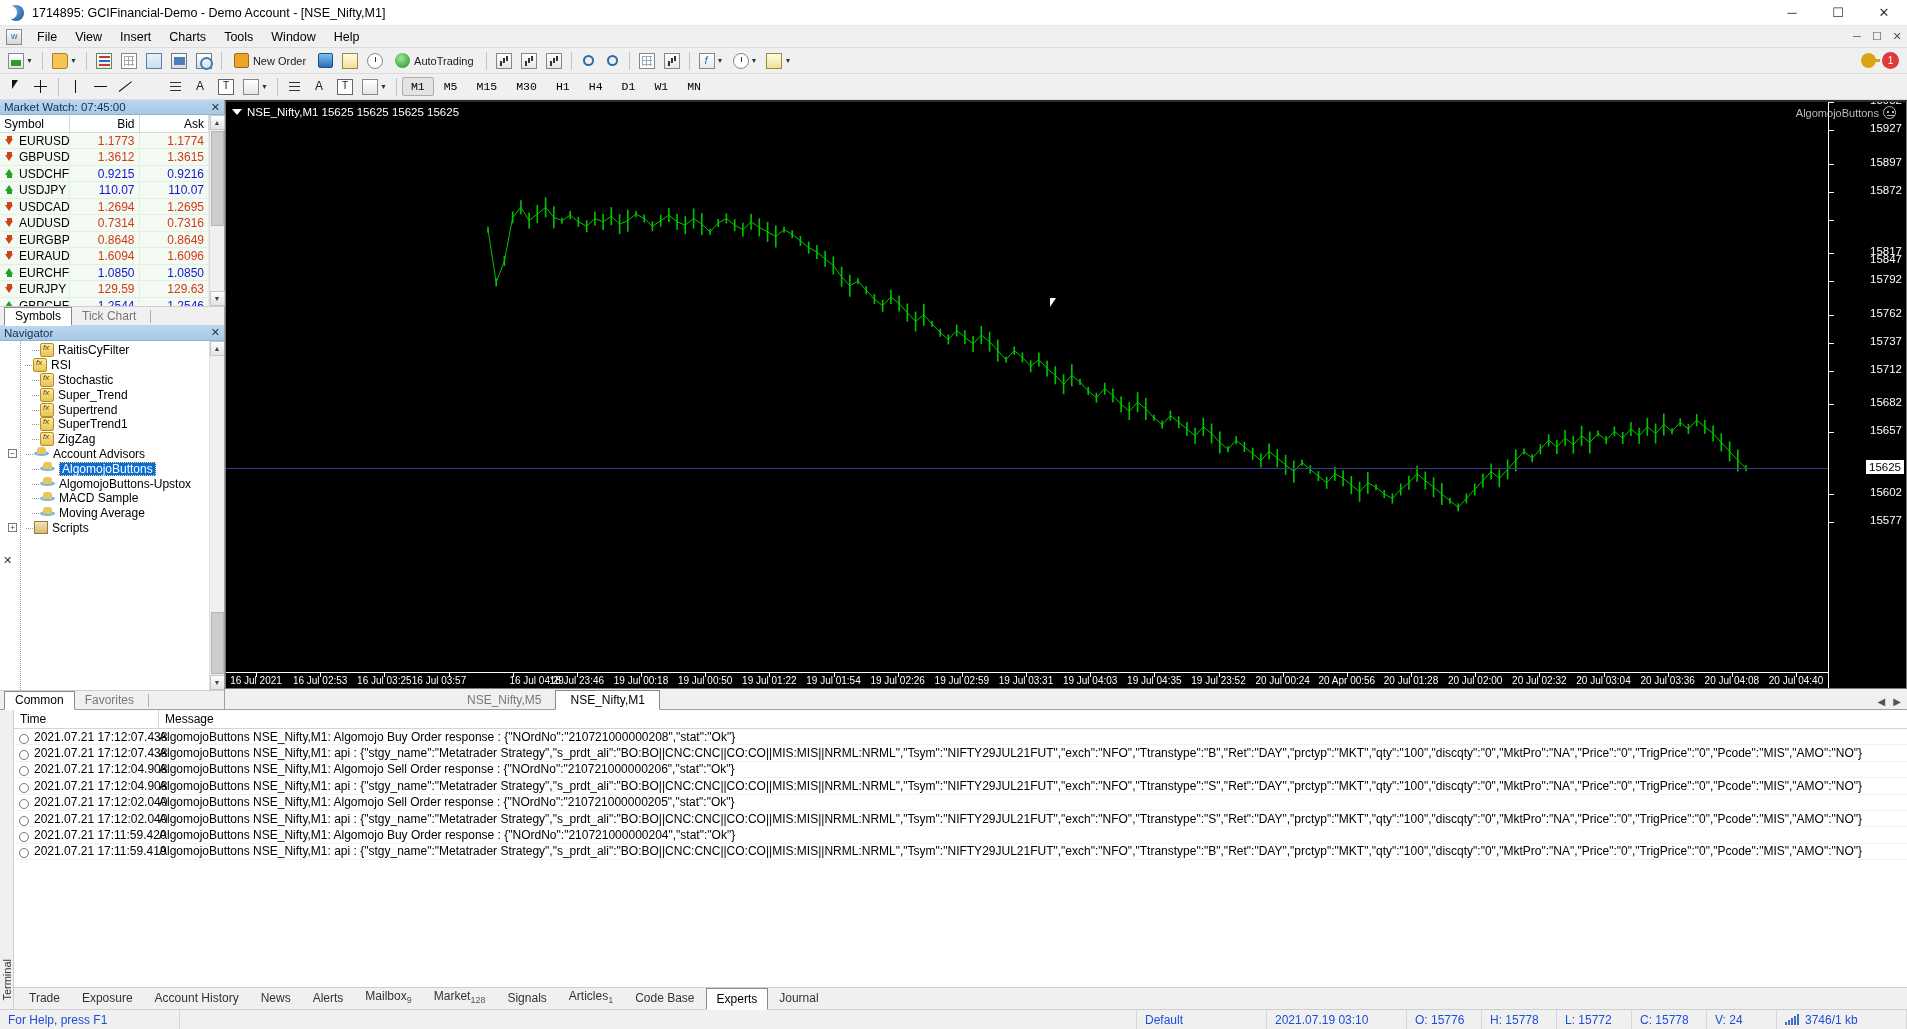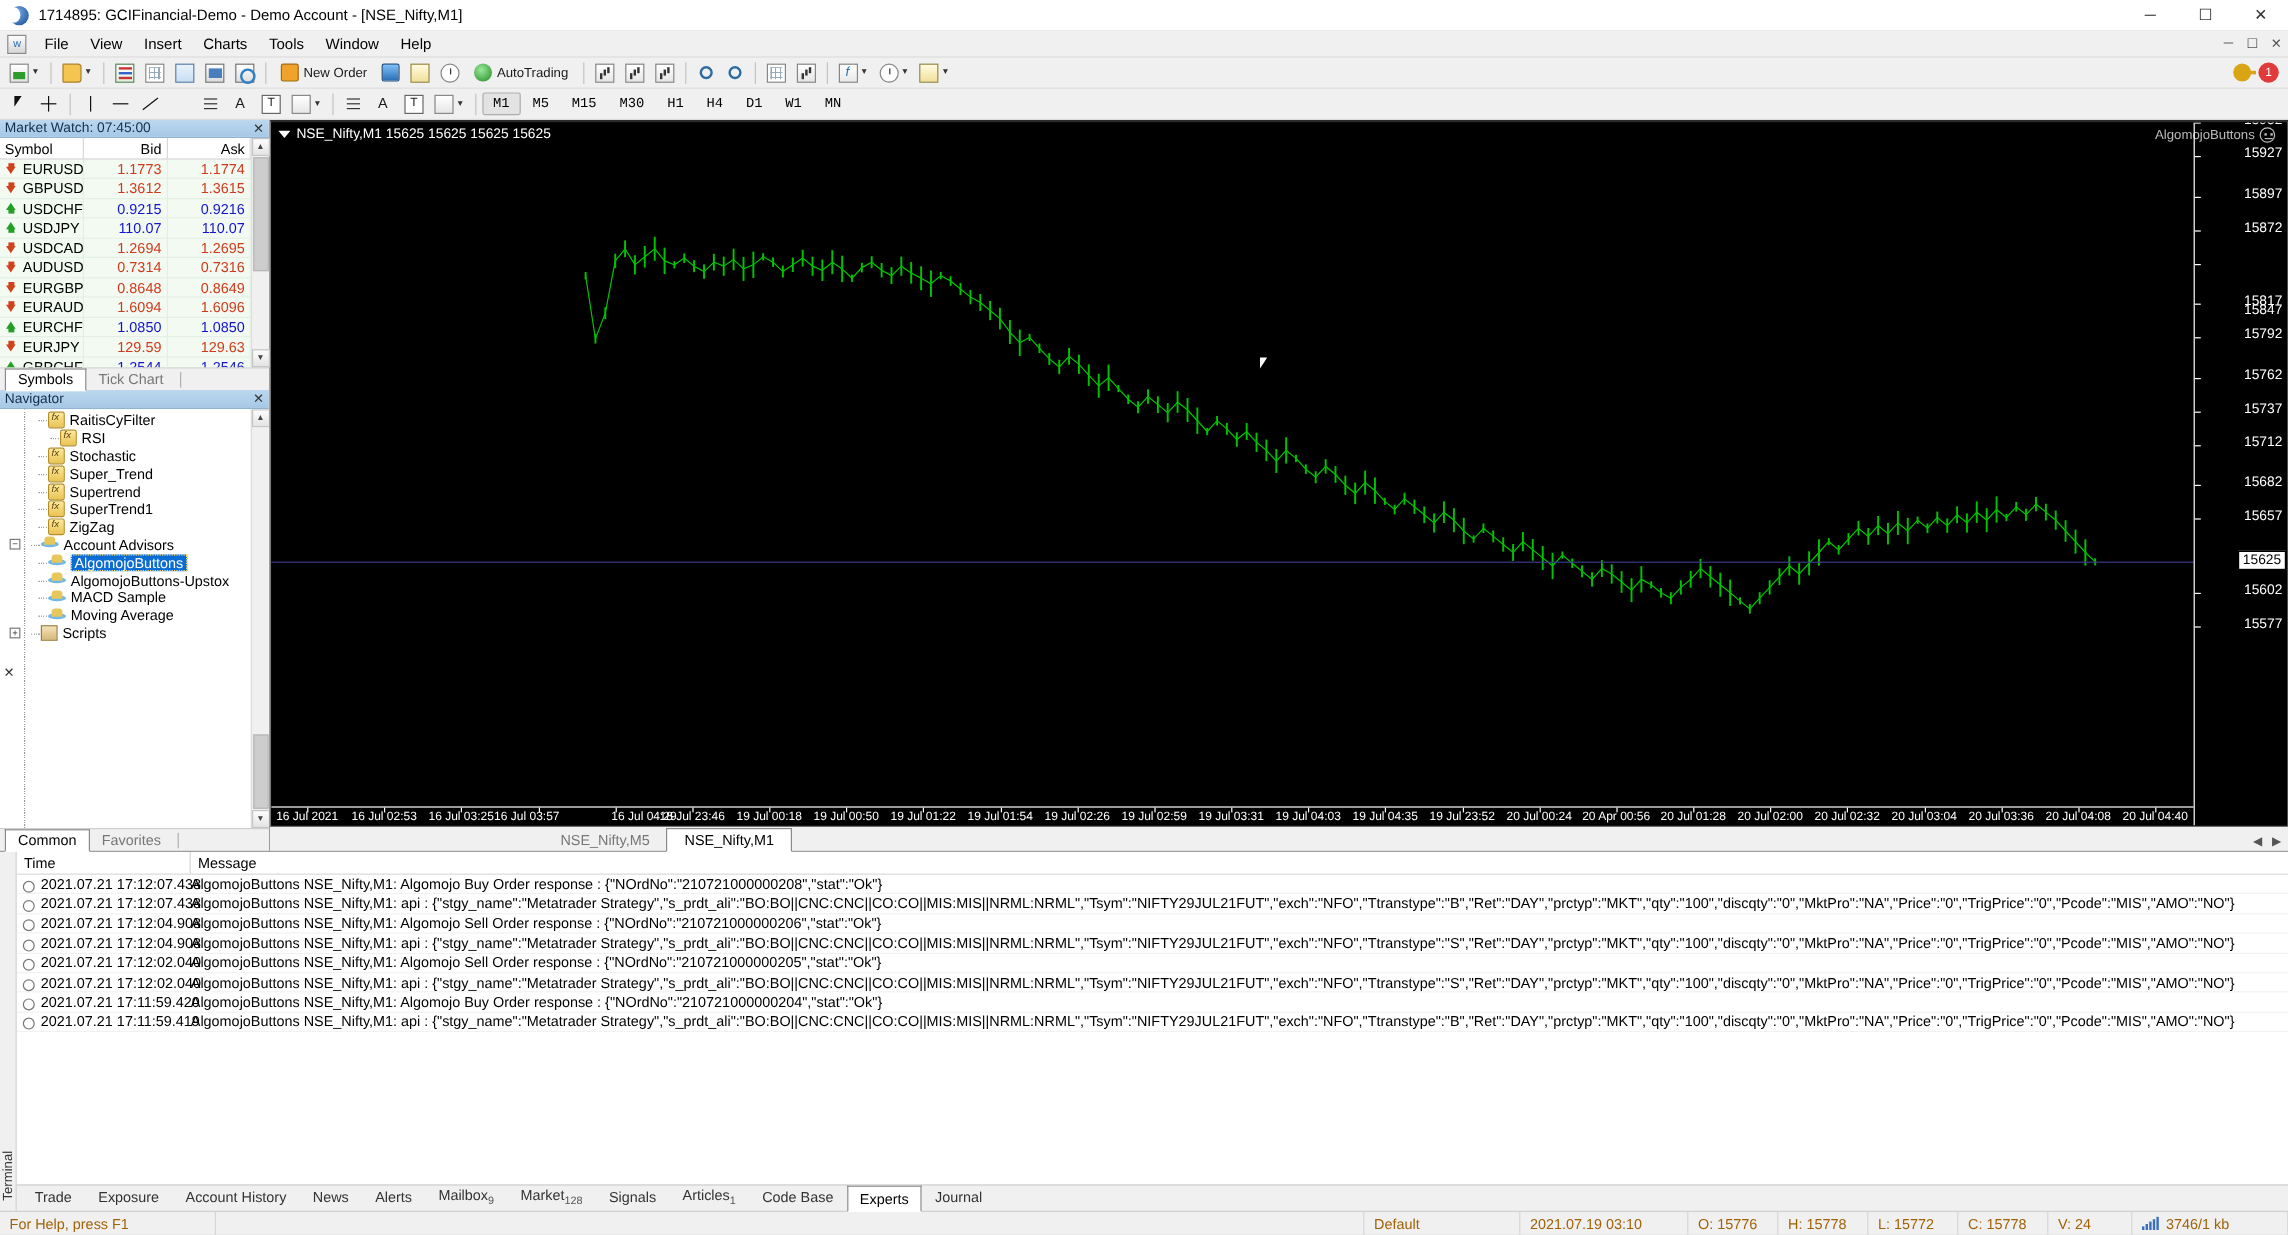--- a/index.html
+++ b/index.html
@@ -249,21 +249,21 @@
   .log-row .t::before{content:"";position:absolute;left:5px;top:4px;width:8px;height:8px;border:1px solid #777;border-radius:50%;background:#fff;}
   .log-row .m{ flex:1 1 auto; overflow:hidden; text-overflow:clip; color:#000;}
 
   .term-tabs{ height:22px; display:flex; align-items:flex-end; background:#f0f0f0; border-top:1px solid #cfcfcf; padding-left:4px;}
   .term-tabs .tt{ padding:3px 10px; font-size:12px; color:#333; border:1px solid transparent;}
   .term-tabs .tt.active{ background:#fff; border:1px solid #8a8a8a; border-bottom-color:#fff; position:relative; top:1px; color:#000;}
   .term-tabs .tt sub{ font-size:9px; color:#555; }
 
   
   .statusbar{ height:20px; flex:0 0 20px; display:flex; align-items:center; background:#f0f0f0;
-     border-top:1px solid #cfcfcf; font-size:12px; color:#a16207;}
+     border-top:1px solid #cfcfcf; font-size:12px; color:#1d4ed8;}
   .statusbar .cell{ padding:0 8px; border-right:1px solid #d6d6d6; height:20px; display:flex; align-items:center;}
   .statusbar .grow{ flex:1 1 auto; border-right:1px solid #d6d6d6;}
   .bars{ display:inline-flex; align-items:flex-end; gap:1px; height:11px; margin-right:6px;}
   .bars i{ width:2px; background:#3a6fbf; display:block;}
 </style>
 </head>
 <body>
 
 <div class="app">
 
@@ -537,21 +537,21 @@
           <span class="x">✕</span>
         </div>
         <div class="nav-body">
           <div class="tree" id="nav-tree">
             <div class="tr-guide"></div>
           <div class="tr-row" style="padding-left: 26px;">
                 <span class="tr-elbow"></span>
                 <span class="ic-func"></span>
                 <span class="">RaitisCyFilter</span>
               </div>
-              <div class="tr-row" style="padding-left: 36px;">
+              <div class="tr-row" style="padding-left: 19px;">
                 <span class="tr-elbow"></span>
                 <span class="ic-func"></span>
                 <span class="">RSI</span>
               </div>
               <div class="tr-row" style="padding-left: 26px;">
                 <span class="tr-elbow"></span>
                 <span class="ic-func"></span>
                 <span class="">Stochastic</span>
               </div>
               <div class="tr-row" style="padding-left: 26px;">

